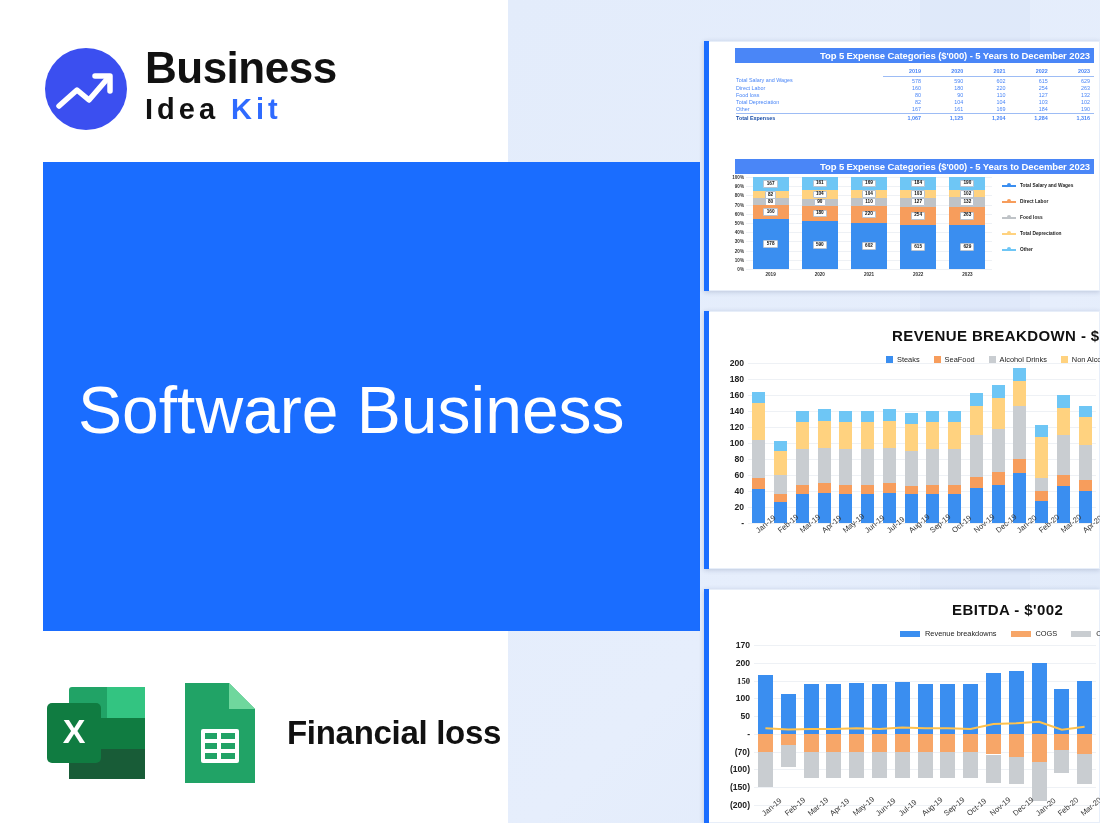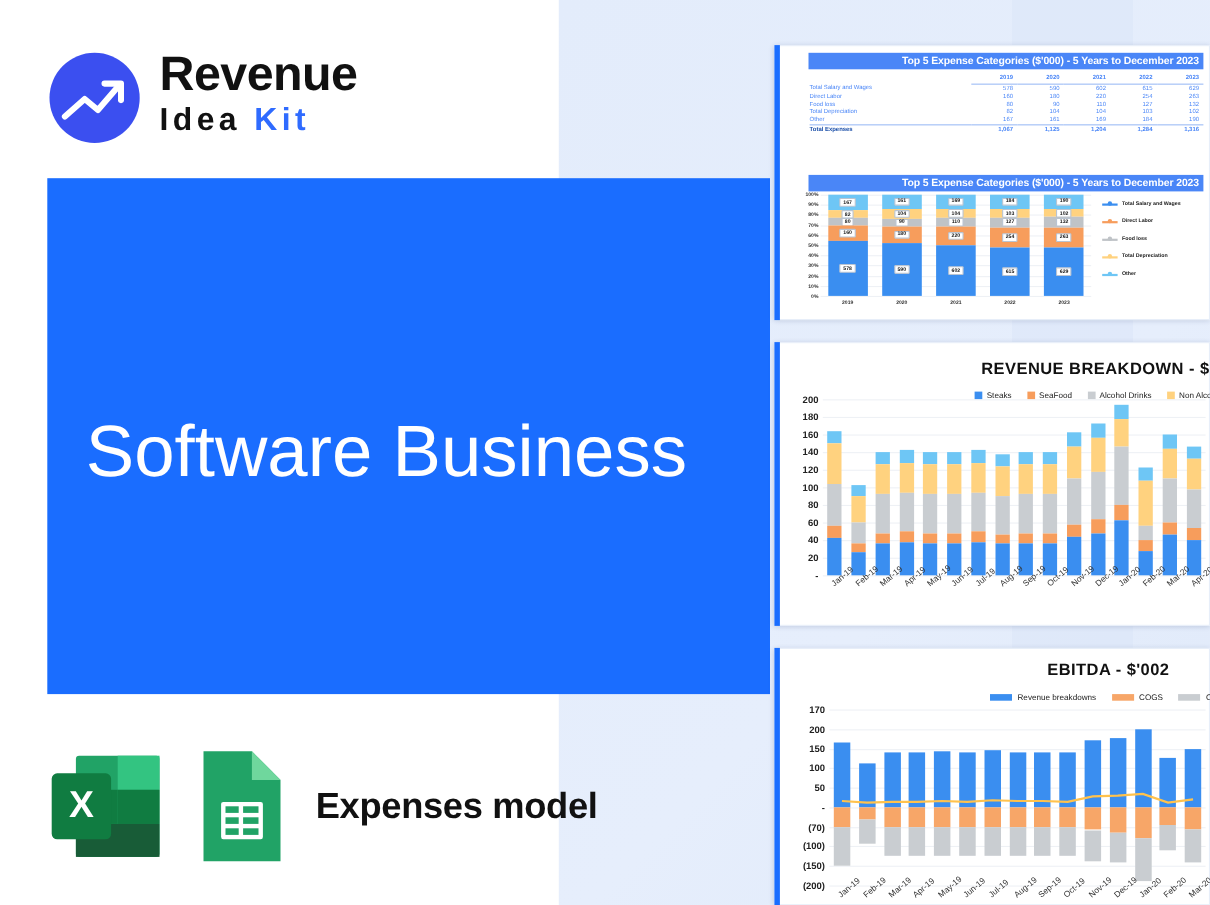--- a/index.html
+++ b/index.html
@@ -139,21 +139,21 @@
 <div class="blue-panel"></div>
 
 <div class="logo">
   <div class="logo-mark">
     <svg width="82" height="82" viewBox="0 0 82 82">
       <path d="M14 58 L32 42 L44 52 L63 30" stroke="#ffffff" stroke-width="5.5" fill="none" stroke-linecap="round" stroke-linejoin="round"></path>
       <path d="M50 28 L65 28 L65 43" stroke="#ffffff" stroke-width="5.5" fill="none" stroke-linecap="round" stroke-linejoin="round"></path>
     </svg>
   </div>
   <div class="logo-text">
-    <div class="logo-l1">Revenue</div>
+    <div class="logo-l1">Business</div>
     <div class="logo-l2"><span>Idea </span><span class="kit">Kit</span></div>
   </div>
 </div>
 
 <div class="hero-title">Software Business</div>
 
 <div class="footer">
   <div class="icon-excel">
     <svg width="112" height="108" viewBox="0 0 112 108">
       <rect x="26" y="8" width="76" height="92" rx="3" fill="#21a366"></rect>
@@ -171,21 +171,21 @@
       <path d="M50 4 l26 26 H50 Z" fill="#6fd79d"></path>
       <rect x="22" y="50" width="38" height="34" rx="2" fill="#ffffff"></rect>
       <rect x="26" y="54" width="12" height="6" fill="#21a366"></rect>
       <rect x="42" y="54" width="14" height="6" fill="#21a366"></rect>
       <rect x="26" y="64" width="12" height="6" fill="#21a366"></rect>
       <rect x="42" y="64" width="14" height="6" fill="#21a366"></rect>
       <rect x="26" y="74" width="12" height="6" fill="#21a366"></rect>
       <rect x="42" y="74" width="14" height="6" fill="#21a366"></rect>
     </svg>
   </div>
-  <div class="footer-label">Expenses model</div>
+  <div class="footer-label">Financial loss</div>
 </div>
 
 <div class="card card-exp">
   <div class="card-inner"></div>
   <div class="blue-edge"></div>
   <div class="exp-bar t1">Top 5 Expense Categories ($'000) - 5 Years to December 2023</div>
   <div class="tbl">
     <table id="exp-table">
         <tbody>
           <tr>
@@ -584,21 +584,21 @@
         <span class="legend-txt">COGS</span>
       </div>
       <div class="legend-item">
         <span class="legend-bar" style="background:#c9cdd1"></span>
         <span class="legend-txt">OPEX</span>
       </div>
     </div>
   <div class="yaxis" id="ebi-yaxis" style="left:6px;top:56px;width:40px;height:160px;">
       <span style="top: 0px;">170</span>
       <span style="top: 17.7778px;">200</span>
-      <span style="top: 35.5556px;">150</span>
+      <span style="top: 35.5556px; font-family: Liberation Serif, serif;">150</span>
       <span style="top: 53.3333px;">100</span>
       <span style="top: 71.1111px;">50</span>
       <span style="top: 88.8889px;">-</span>
       <span style="top: 106.667px;">(70)</span>
       <span style="top: 124.444px;">(100)</span>
       <span style="top: 142.222px;">(150)</span>
       <span style="top: 160px;">(200)</span>
     </div>
   <div class="plot" id="ebi-plot" style="left:50px;top:56px;width:342px;height:160px;">
       <div class="gridline" style="top: 0px;"></div>

